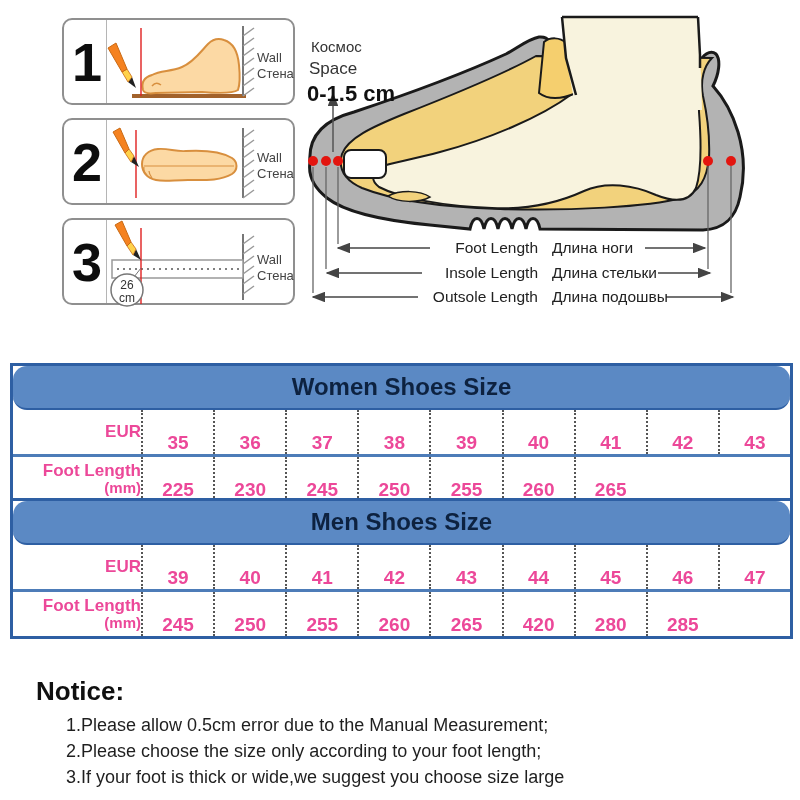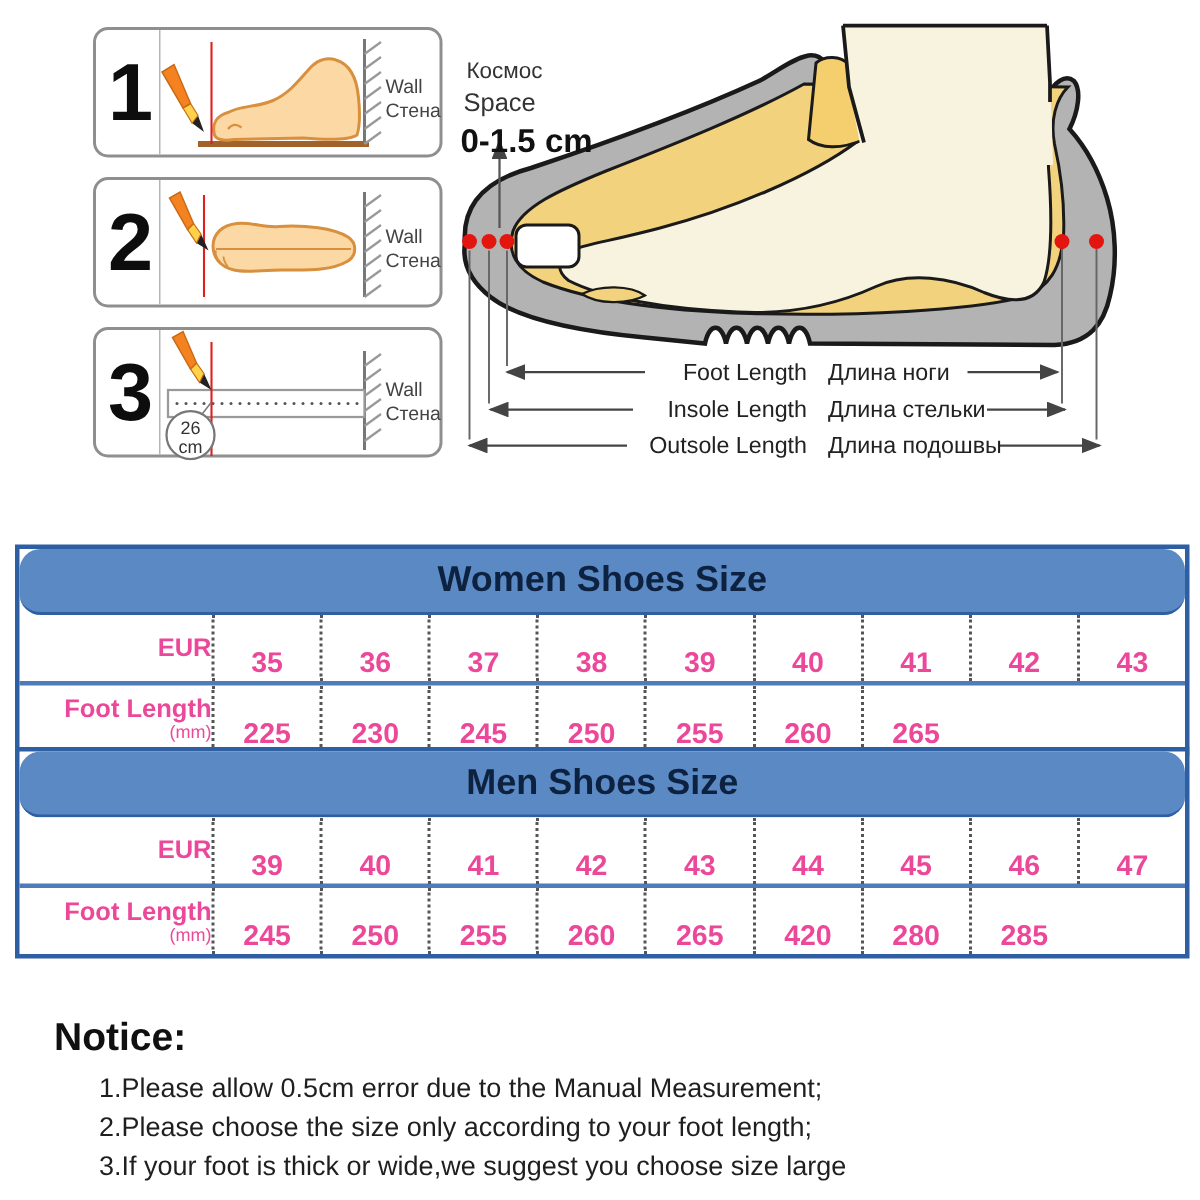--- a/index.html
+++ b/index.html
@@ -15,21 +15,21 @@
   
   .size-table{position:absolute;left:10px;width:777px;background:#fff;
         border:3px solid #2e5fa3;box-sizing:content-box;}
   .st-header{height:42px;background:#5b89c4;display:flex;align-items:center;justify-content:center;
         font-size:24px;font-weight:bold;color:#0d2240;border-bottom:2px solid #2e5fa3;border-radius:14px;}
   .st-row{display:grid;grid-template-columns:128px repeat(9,1fr);}
   .st-row + .st-row{border-top:3px solid #4d7cb8;}
   .st-cell{height:44px;display:flex;align-items:flex-end;justify-content:center;
         font-weight:bold;font-size:19px;color:#ec4899;border-left:2px dotted #555;}
   .st-cell.st-label{border-left:none;flex-direction:column;line-height:1.05;font-size:17px;}
-  .st-note{font-size:12px;font-weight:normal;}
+  .st-note{font-size:15px;font-weight:bold;}
   
   .notice-title{position:absolute;left:36px;top:676px;font-size:26px;font-weight:bold;color:#101010;}
   .notice-list{position:absolute;left:66px;top:712px;font-size:18px;color:#1f1f1f;line-height:26px;}
   
   svg text{font-family:"Liberation Sans",sans-serif;}
 </style>
 </head>
 <body>
 
 <div class="page">

